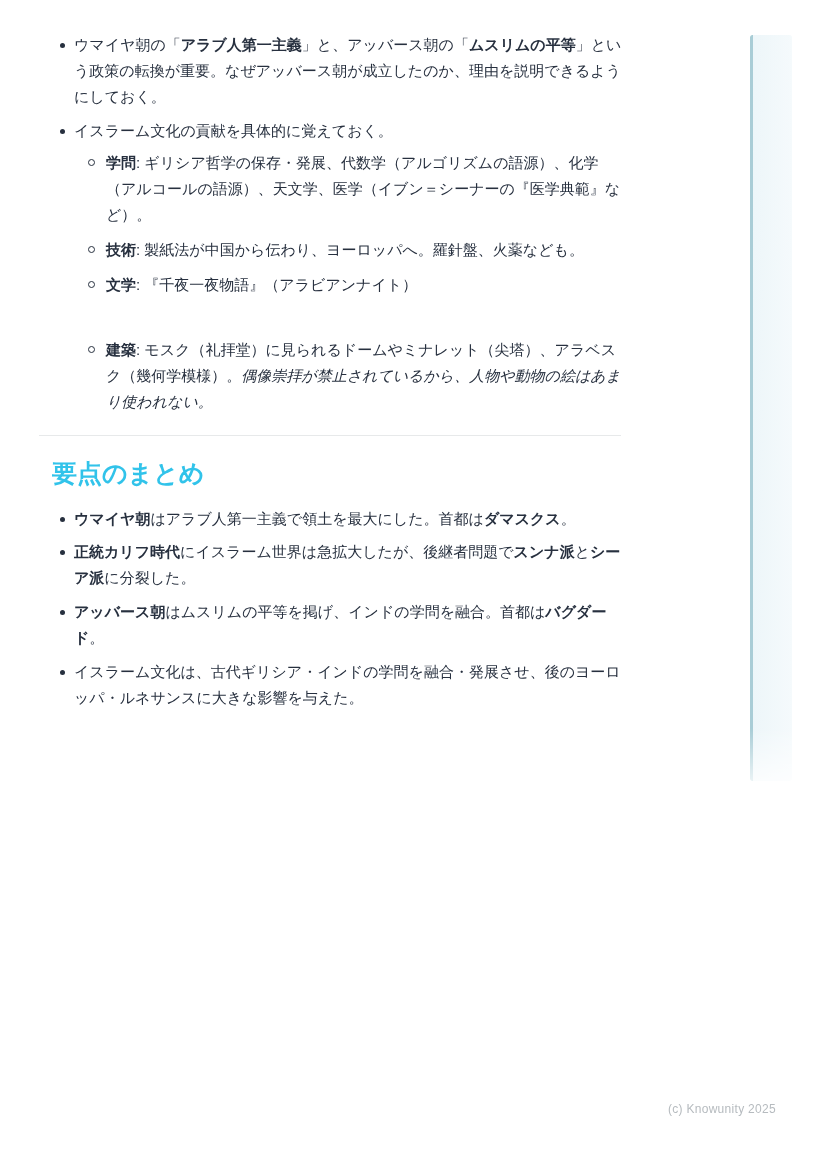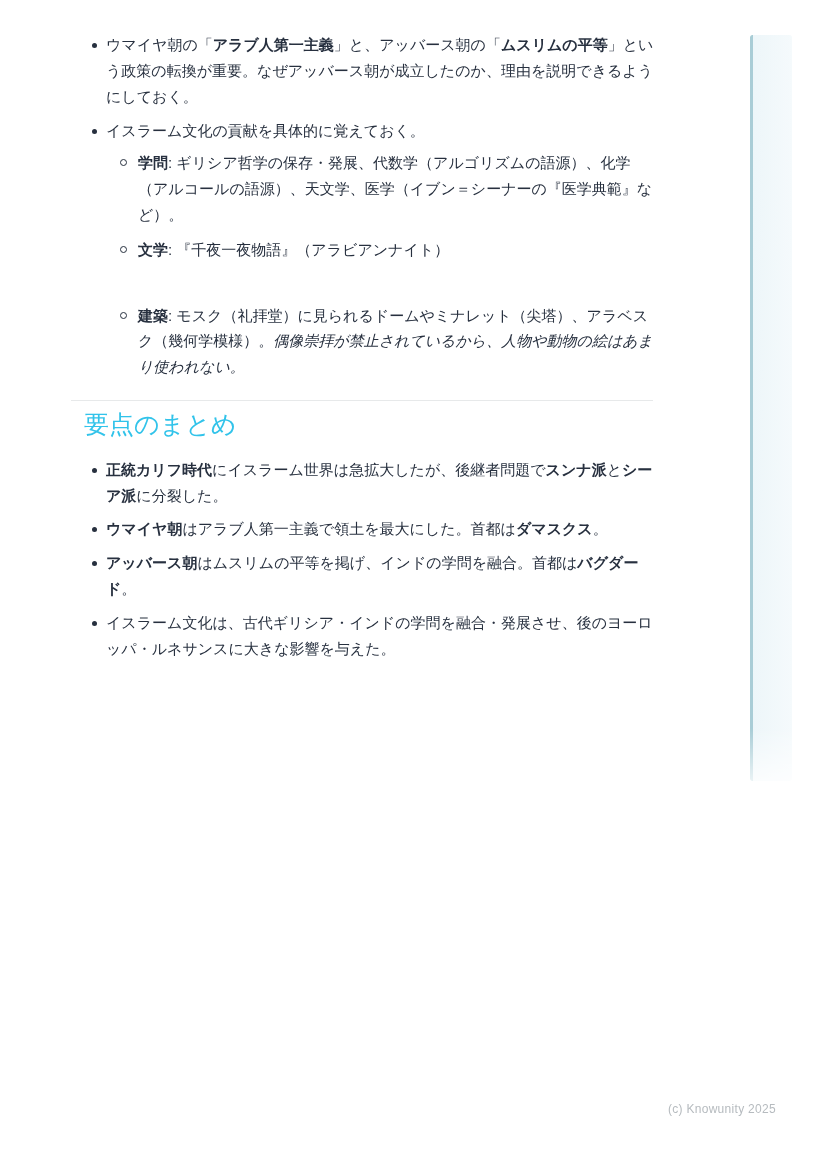--- a/index.html
+++ b/index.html
@@ -7,21 +7,21 @@
     position: relative;
     width: 828px;
     height: 1171px;
     background: #ffffff;
     overflow: hidden;
     font-family: "Liberation Sans", "DejaVu Sans", sans-serif;
     color: #27303f;
   }
   .content {
     position: absolute;
-    left: 84px;
+    left: 52px;
     top: 32px;
     width: 572px;
     font-size: 15px;
     line-height: 1.73;
   }
   ul.lv1 { list-style: none; margin: 0; padding: 0; }
   ul.lv1 > li { position: relative; padding-left: 22px; margin: 0 0 8px 0; }
   ul.lv1 > li::before {
     content: "";
     position: absolute;
@@ -46,22 +46,22 @@
   .seg.b { font-weight: 700; }
   .seg.i { font-style: italic; }
   .divider {
     border: none;
     border-top: 1px solid #e7e9ea;
     width: 582px;
     margin: 20px 0 0 -13px;
   }
   .summary-heading {
     font-size: 25px;
-    font-weight: 400;
-    margin: 8px 0 16px 0;
+    font-weight: 700;
+    margin: 22px 0 16px 0;
     line-height: 1.25;
   }
   .side-panel {
     position: absolute;
     left: 750px;
     top: 35px;
     width: 42px;
     height: 746px;
     border-radius: 2px;
     -webkit-mask-image: linear-gradient(180deg, #000 93%, rgba(0,0,0,0.25) 100%);
@@ -78,28 +78,29 @@
 </style>
 </head>
 <body>
 
 <div class="page" style="color: rgb(39, 48, 63);">
   <div class="content">
     <ul class="lv1" id="tips-list">
         <li><span class="seg">ウマイヤ朝の「</span><span class="seg b">アラブ人第一主義</span><span class="seg">」と、アッバース朝の「</span><span class="seg b">ムスリムの平等</span><span class="seg">」という政策の転換が重要。なぜアッバース朝が成立したのか、理由を説明できるようにしておく。</span></li>
         <li><span class="seg">イスラーム文化の貢献を具体的に覚えておく。</span><ul class="lv2">
             <li><span class="seg b">学問</span><span class="seg">: ギリシア哲学の保存・発展、代数学（アルゴリズムの語源）、化学（アルコールの語源）、天文学、医学（イブン＝シーナーの『医学典範』など）。</span></li>
+            <li><span class="seg b">技術</span><span class="seg">: 製紙法が中国から伝わり、ヨーロッパへ。羅針盤、火薬なども。</span></li>
             <li><span class="seg b">文学</span><span class="seg">: 『千夜一夜物語』（アラビアンナイト）</span></li>
             <li><span class="seg b">建築</span><span class="seg">: モスク（礼拝堂）に見られるドームやミナレット（尖塔）、アラベスク（幾何学模様）。</span><span class="seg i">偶像崇拝が禁止されているから、人物や動物の絵はあまり使われない。</span></li>
           </ul></li>
       </ul>
     <hr class="divider">
     <h2 class="summary-heading" style="color: rgb(49, 195, 234);">要点のまとめ</h2>
     <ul class="lv1" id="summary-list">
+        <li><span class="seg b">ウマイヤ朝</span><span class="seg">はアラブ人第一主義で領土を最大にした。首都は</span><span class="seg b">ダマスクス</span><span class="seg">。</span></li>
         <li><span class="seg b">正統カリフ時代</span><span class="seg">にイスラーム世界は急拡大したが、後継者問題で</span><span class="seg b">スンナ派</span><span class="seg">と</span><span class="seg b">シーア派</span><span class="seg">に分裂した。</span></li>
-        <li><span class="seg b">ウマイヤ朝</span><span class="seg">はアラブ人第一主義で領土を最大にした。首都は</span><span class="seg b">ダマスクス</span><span class="seg">。</span></li>
         <li><span class="seg b">アッバース朝</span><span class="seg">はムスリムの平等を掲げ、インドの学問を融合。首都は</span><span class="seg b">バグダード</span><span class="seg">。</span></li>
         <li><span class="seg">イスラーム文化は、古代ギリシア・インドの学問を融合・発展させ、後のヨーロッパ・ルネサンスに大きな影響を与えた。</span></li>
       </ul>
   </div>
   <div class="side-panel" id="side-panel" style="background: linear-gradient(90deg, rgb(169, 205, 214) 0px, rgb(169, 205, 214) 3px, rgb(237, 246, 249) 3px, rgb(245, 250, 252) 100%);"></div>
   <div class="footer">(c) Knowunity 2025</div>
 </div>
 
 </body></html>

